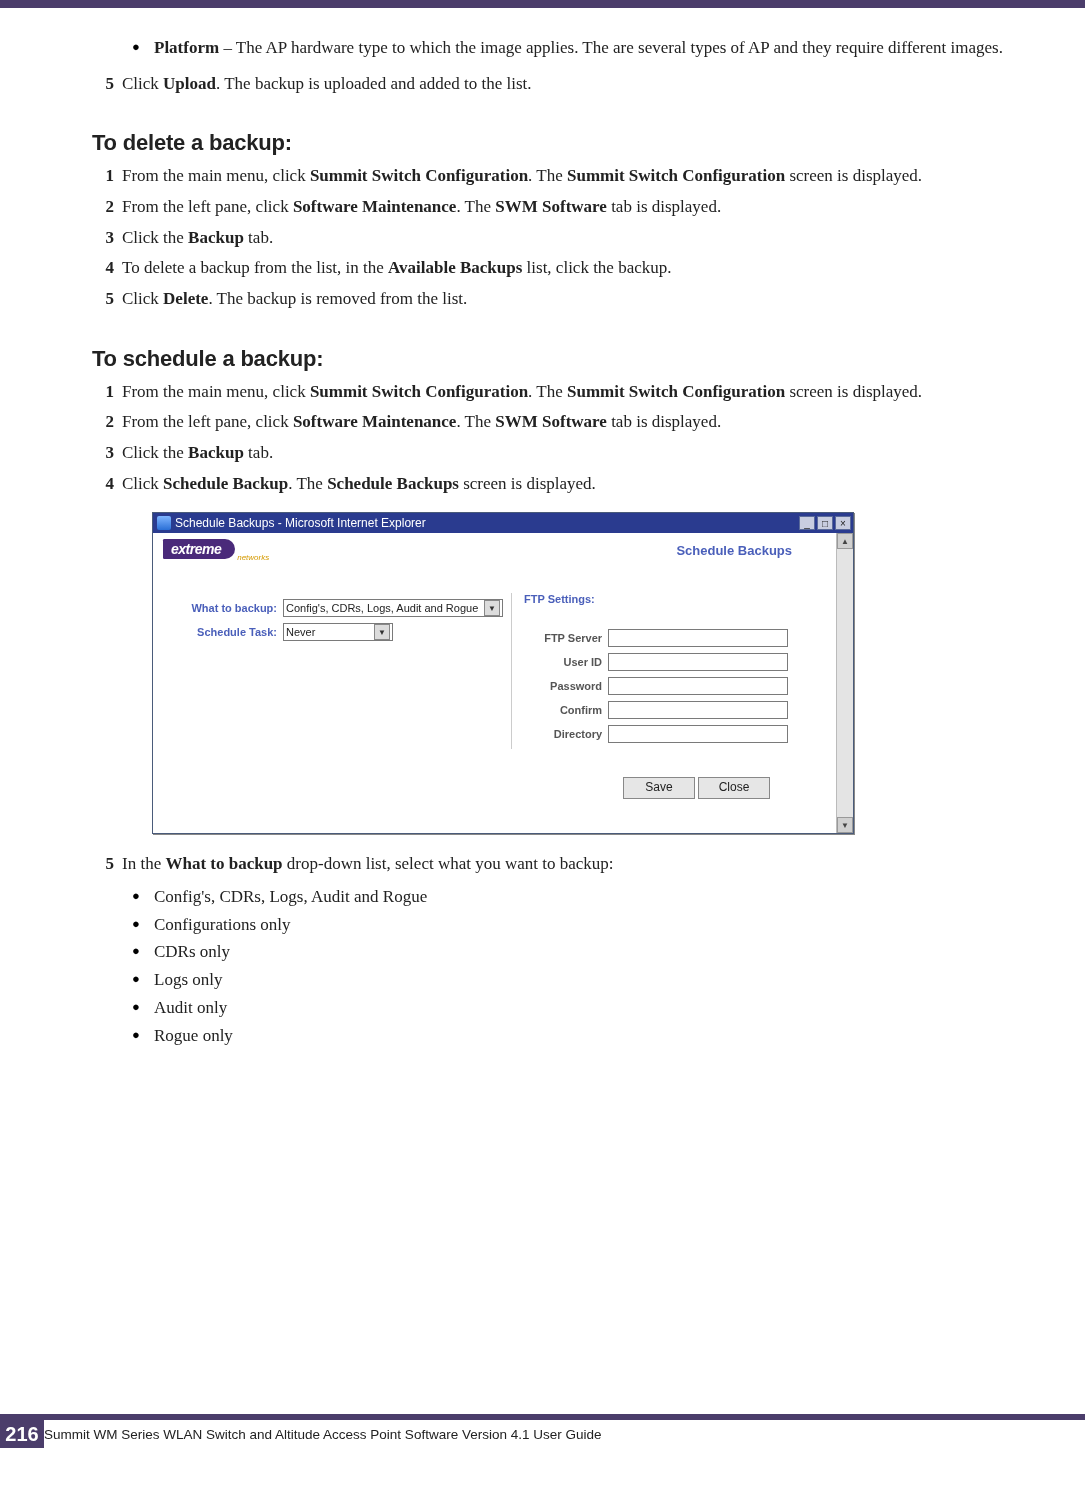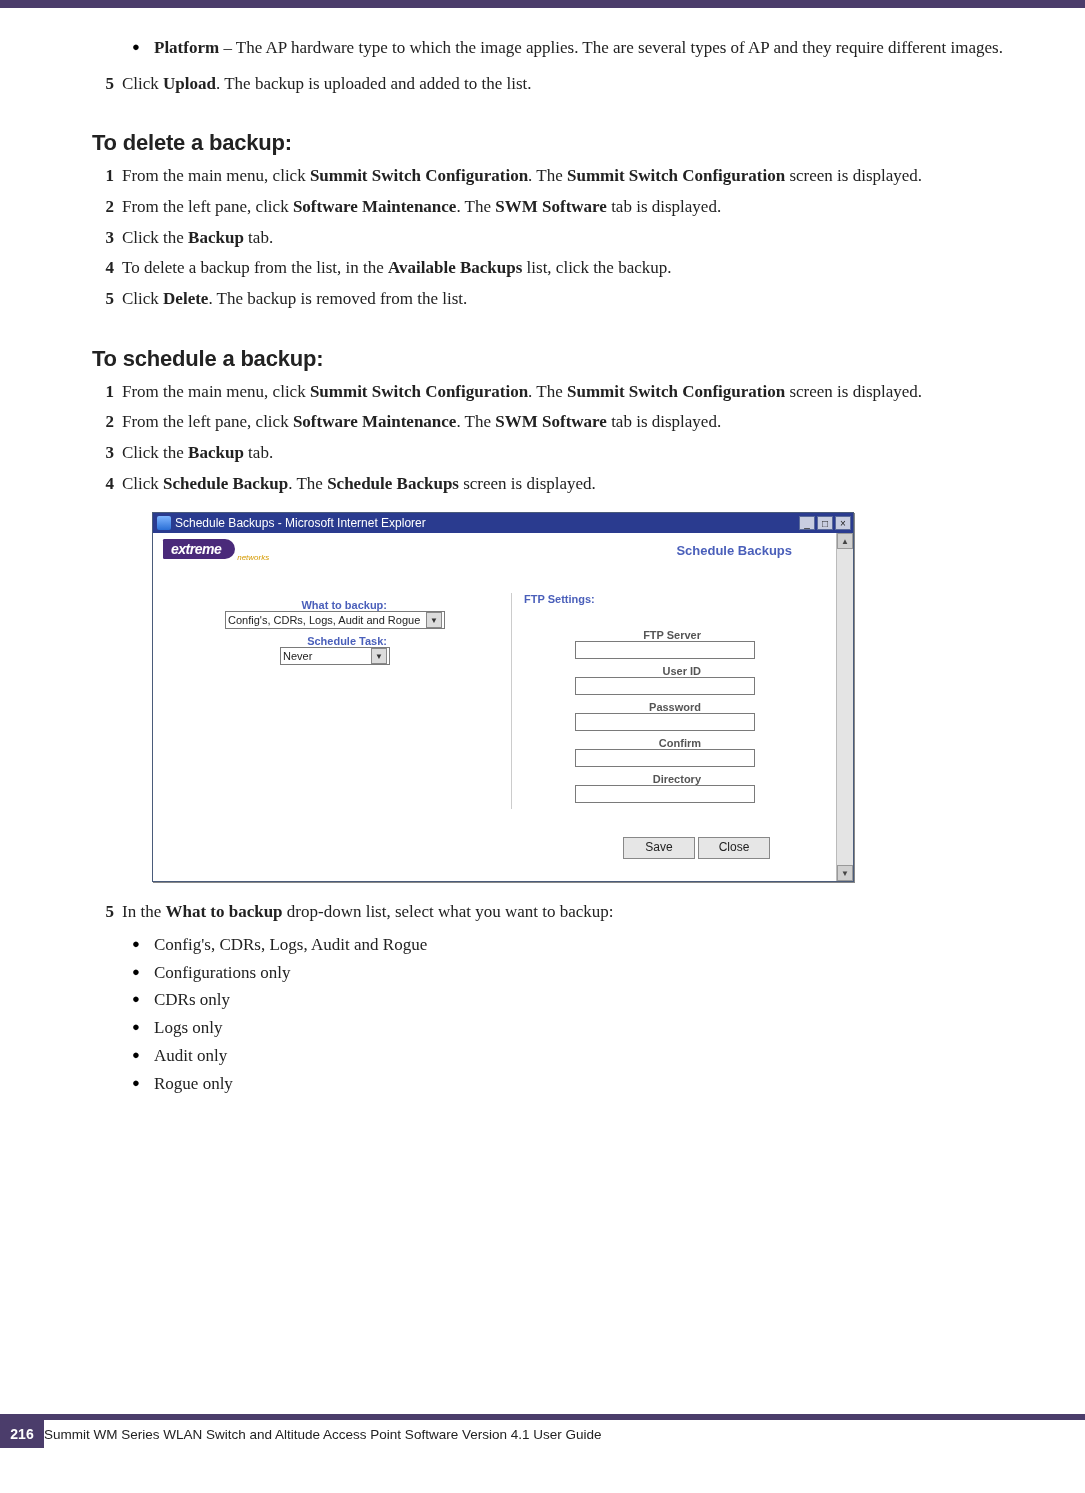--- a/index.html
+++ b/index.html
@@ -144,21 +144,21 @@
     font-family: Arial, sans-serif;
   }
   .formarea {
     padding: 60px 10px 10px 14px;
     width: 100%;
     box-sizing: border-box;
   }
   .cols { display: flex; }
   .lcol { width: 54%; border-right: 1px solid #ccc; padding-right: 8px; box-sizing: border-box; }
   .rcol { width: 46%; padding-left: 12px; box-sizing: border-box; }
-  .frow { display: flex; align-items: center; margin: 6px 0; flex-direction: column; }
+  .frow { display: flex; align-items: center; margin: 6px 0; }
   .flabel {
     color: #4a5fba;
     font-weight: bold;
     font-size: 11px;
     width: 110px;
     text-align: right;
     padding-right: 6px;
     font-family: Arial, sans-serif;
   }
   .rcol .flabel { color: #555; font-weight: bold; width: 78px; }
@@ -231,21 +231,21 @@
     display: flex;
     align-items: center;
     border-top: 6px solid #4b3d6b;
     background: #fff;
   }
   .pgnum {
     background: #4b3d6b;
     color: #fff;
     font-family: Arial, sans-serif;
     font-weight: bold;
-    font-size: 14px;
+    font-size: 20px;
     width: 44px;
     height: 28px;
     display: flex;
     align-items: center;
     justify-content: center;
   }
   .foottext {
     flex: 1;
     padding-right: 14px;
     font-family: Arial, sans-serif;

